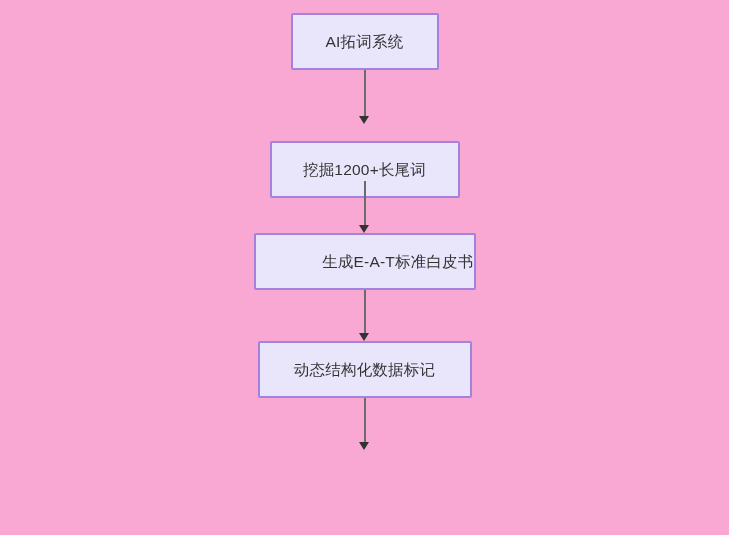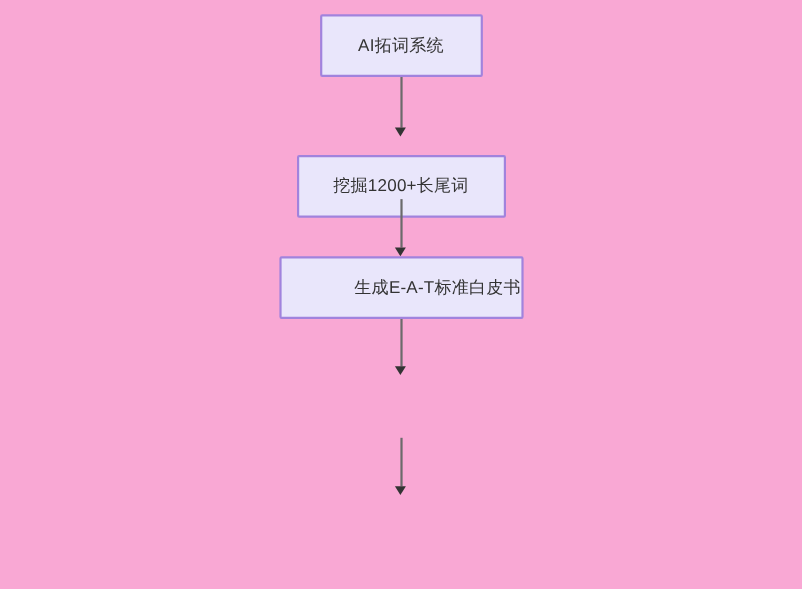--- a/index.html
+++ b/index.html
@@ -110,20 +110,23 @@
 
   <div class="flow-node" id="node-2">
     <span class="node-label">生成E-A-T标准白皮书</span>
   </div>
 
   <div class="flow-edge" id="edge-2">
     <div class="edge-line"></div>
     <div class="edge-head"></div>
   </div>
 
+  <div class="flow-node" id="node-3">
+    <span class="node-label">动态结构化数据标记</span>
+  </div>
 
   <div class="flow-edge" id="edge-3">
     <div class="edge-line"></div>
     <div class="edge-head"></div>
   </div>
 
 
 </div>
 
 </body></html>

